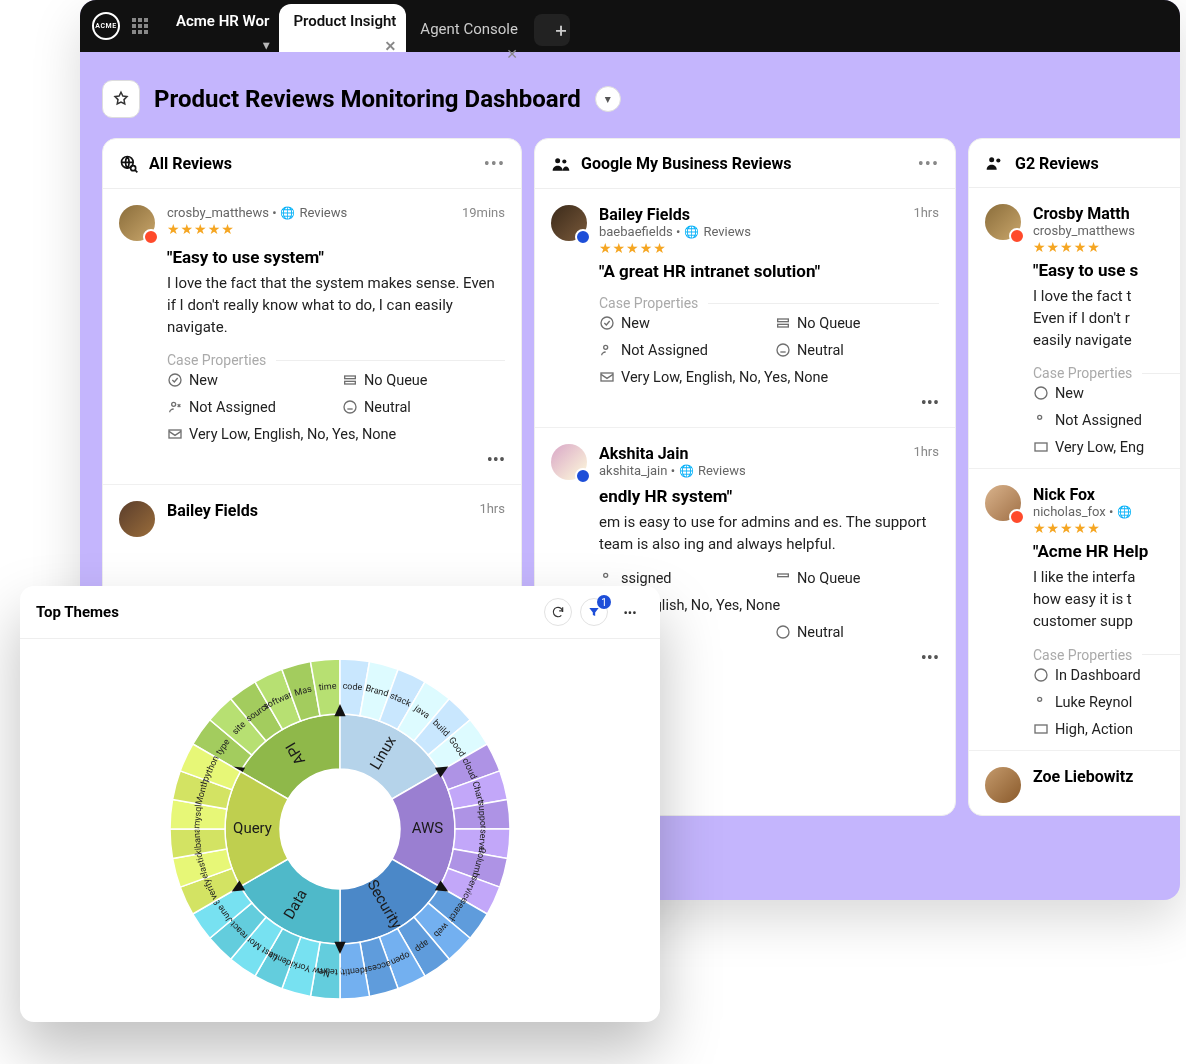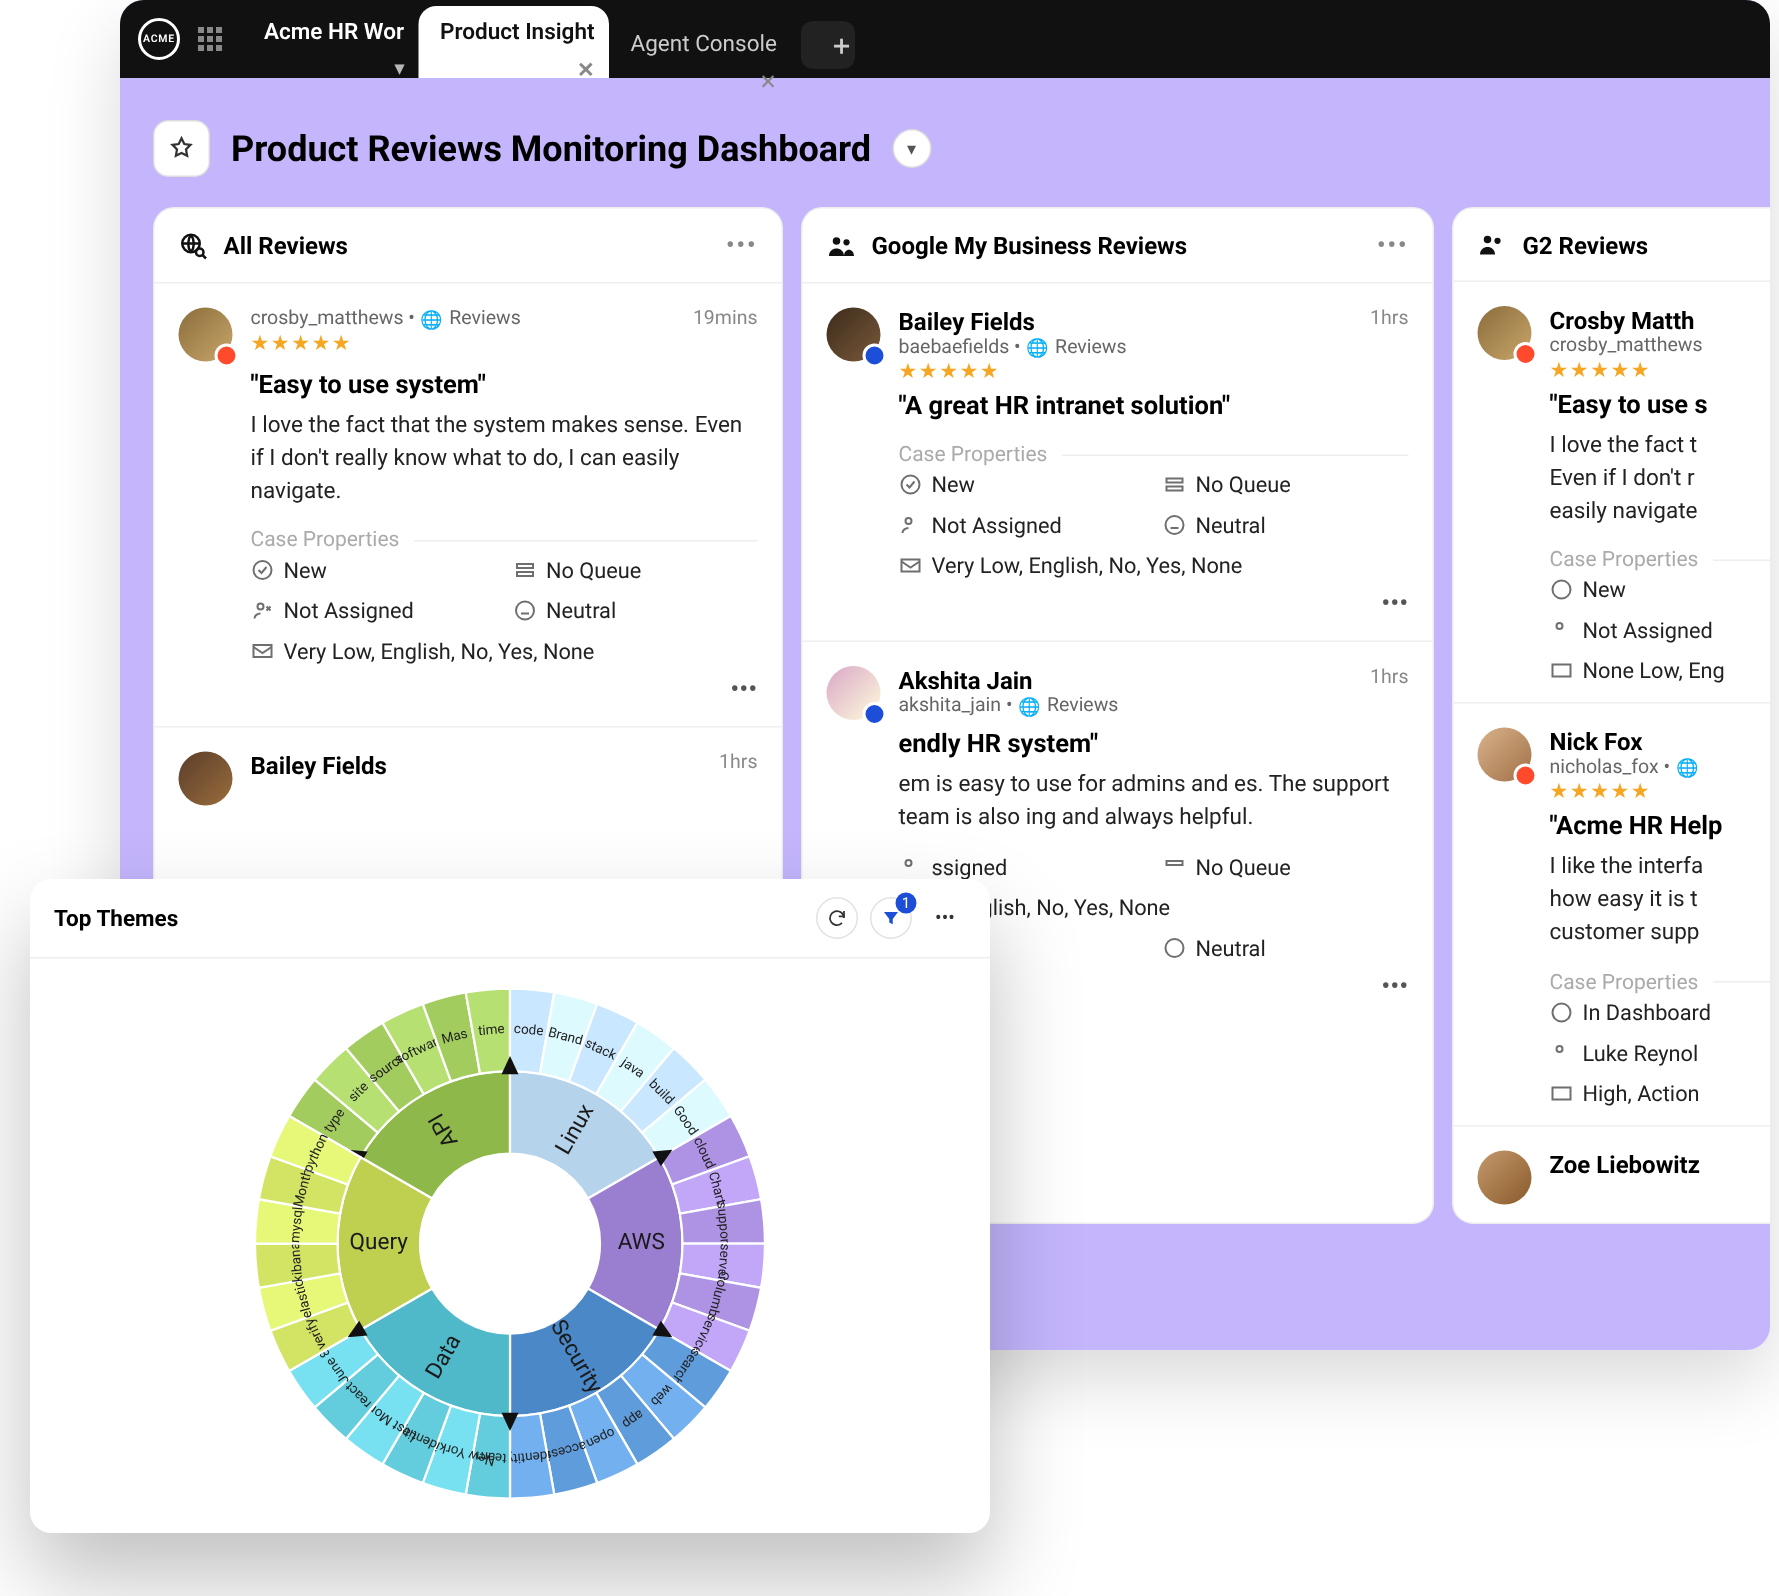--- a/index.html
+++ b/index.html
@@ -299,21 +299,21 @@
           <div class="props-label">Case Properties</div>
           <div class="props" style="grid-template-columns:1fr;">
             <div><svg class="pi" viewBox="0 0 24 24" fill="none" stroke="#333" stroke-width="2">
                   <circle cx="12" cy="12" r="9"></circle>
                 </svg><span>New</span></div>
             <div><svg class="pi" viewBox="0 0 24 24" fill="none" stroke="#333" stroke-width="2">
                   <circle cx="10" cy="8" r="3"></circle>
                 </svg><span>Not Assigned</span></div>
             <div><svg class="pi" viewBox="0 0 24 24" fill="none" stroke="#333" stroke-width="2">
                   <rect x="3" y="6" width="18" height="12"></rect>
-                </svg><span>None Low, Eng</span></div>
+                </svg><span>Very Low, Eng</span></div>
           </div>
         </div>
       </div>
       <div class="review">
         <div class="rev-head">
           <div class="avatar" style="background:linear-gradient(135deg,#d9b38c,#a07046);">
               <div class="badge"></div>
             </div>
           <div style="flex:1">
             <div class="name">Nick Fox</div>

